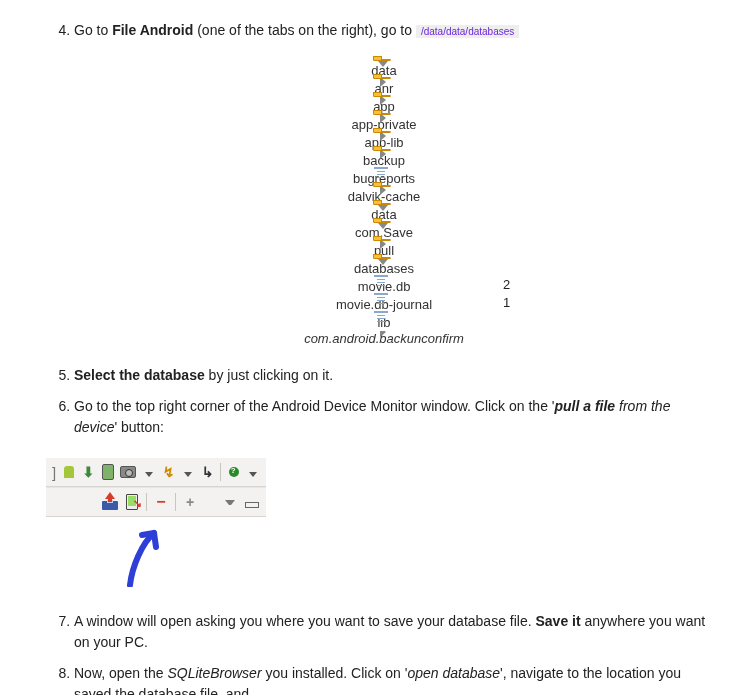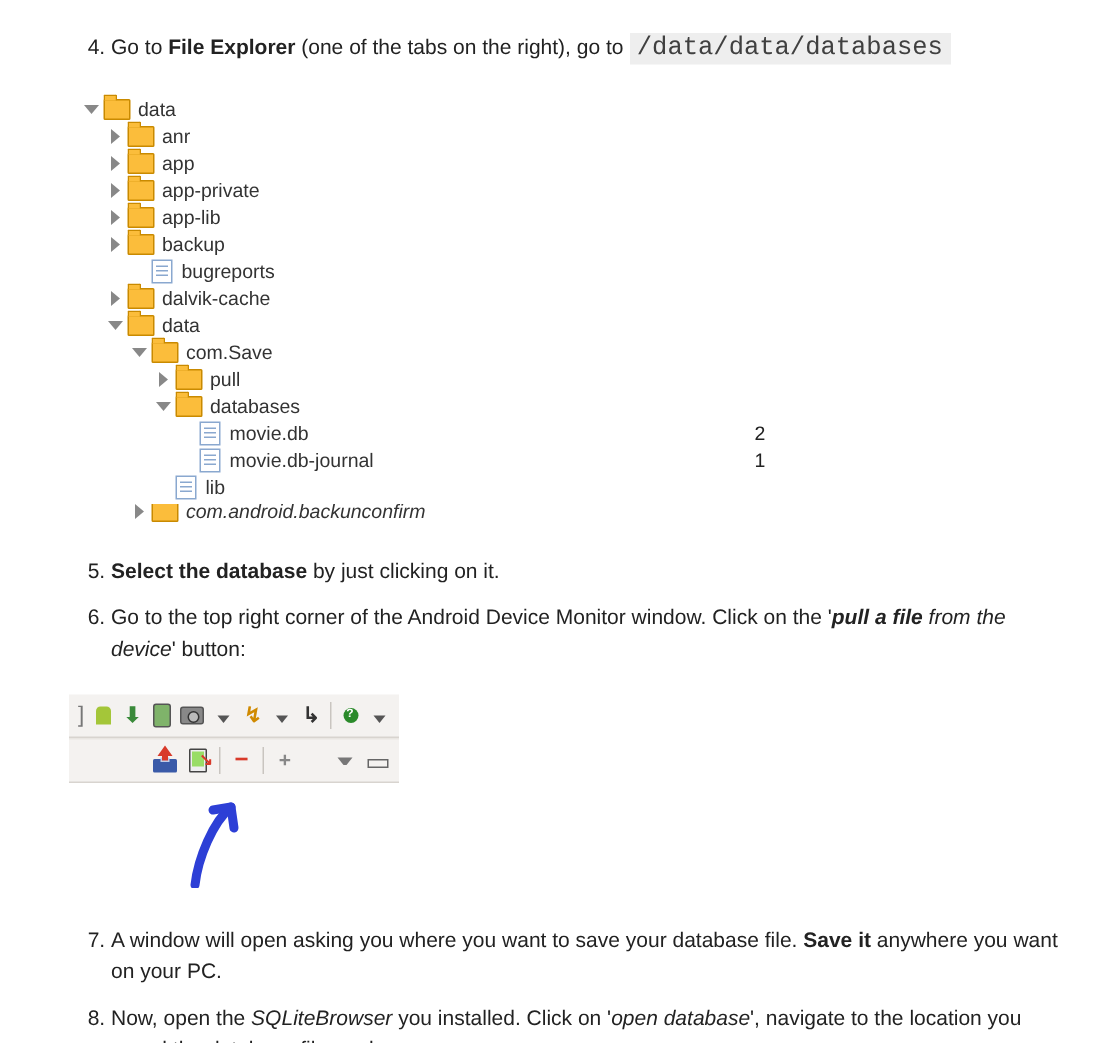--- a/index.html
+++ b/index.html
@@ -18,23 +18,23 @@
   }
   ol.steps > li {
     margin: 10px 0;
     line-height: 1.5;
   }
   .step-text b { font-weight: bold; }
   .step-text i { font-style: italic; margin-top: 44px; }
   code.path {
     background: #eee;
     padding: 1px 5px;
-    font-family: Liberation Mono, monospace;
-    font-size: 17px;
-    color: #404040;
+    font-family: Liberation Sans, sans-serif;
+    font-size: 10px;
+    color: #6d28d9;
   }
 
   
   .tree {
     margin: 18px 0 22px -18px;
     font-size: 13px;
     color: #333;
   }
   .tree-row {
     display: flex;
@@ -78,21 +78,21 @@
   }
   .file-icon::after{
     content:""; position:absolute; left:2px; top:3px; right:2px; height:1px;
     background:#8aa8cf; box-shadow:0 3px 0 #8aa8cf, 0 6px 0 #8aa8cf;
   }
   .tree-label { color:#333; }
   .tree-size {
     position:absolute; left:447px;
     font-family: Arial; font-size:13px; color:#222;
   }
-  .tree-row { position:relative; }
+  .tree-row { position:relative;flex-direction:column; }
   .tree-cut {
     overflow:hidden; height:12px; margin-top:2px; position:relative;
   }
   .tree-cut .tree-row { transform:translateY(-4px);font-style:italic; }
 
   
   .toolbar-shot {
     margin: 20px 0 8px -28px;
     width: 220px;
   }
@@ -146,21 +146,21 @@
   
   .img-spacer { height:8px; }
 </style>
 </head>
 <body>
 
 <ol class="steps" start="4">
 
   <li>
     <span class="step-text">
-      <span>Go to </span><b>File Explorer</b><span> (one of the tabs on the right), go to </span><code class="path">/data/data/databases</code>
+      <span>Go to </span><b>File Android</b><span> (one of the tabs on the right), go to </span><code class="path">/data/data/databases</code>
     </span>
 
     
     <div class="tree">
       <div class="tree-row">
         <span class="tri open"></span>
         <span class="folder-icon"></span>
         <span class="tree-label">data</span>
       </div>
       <div class="tree-row">

